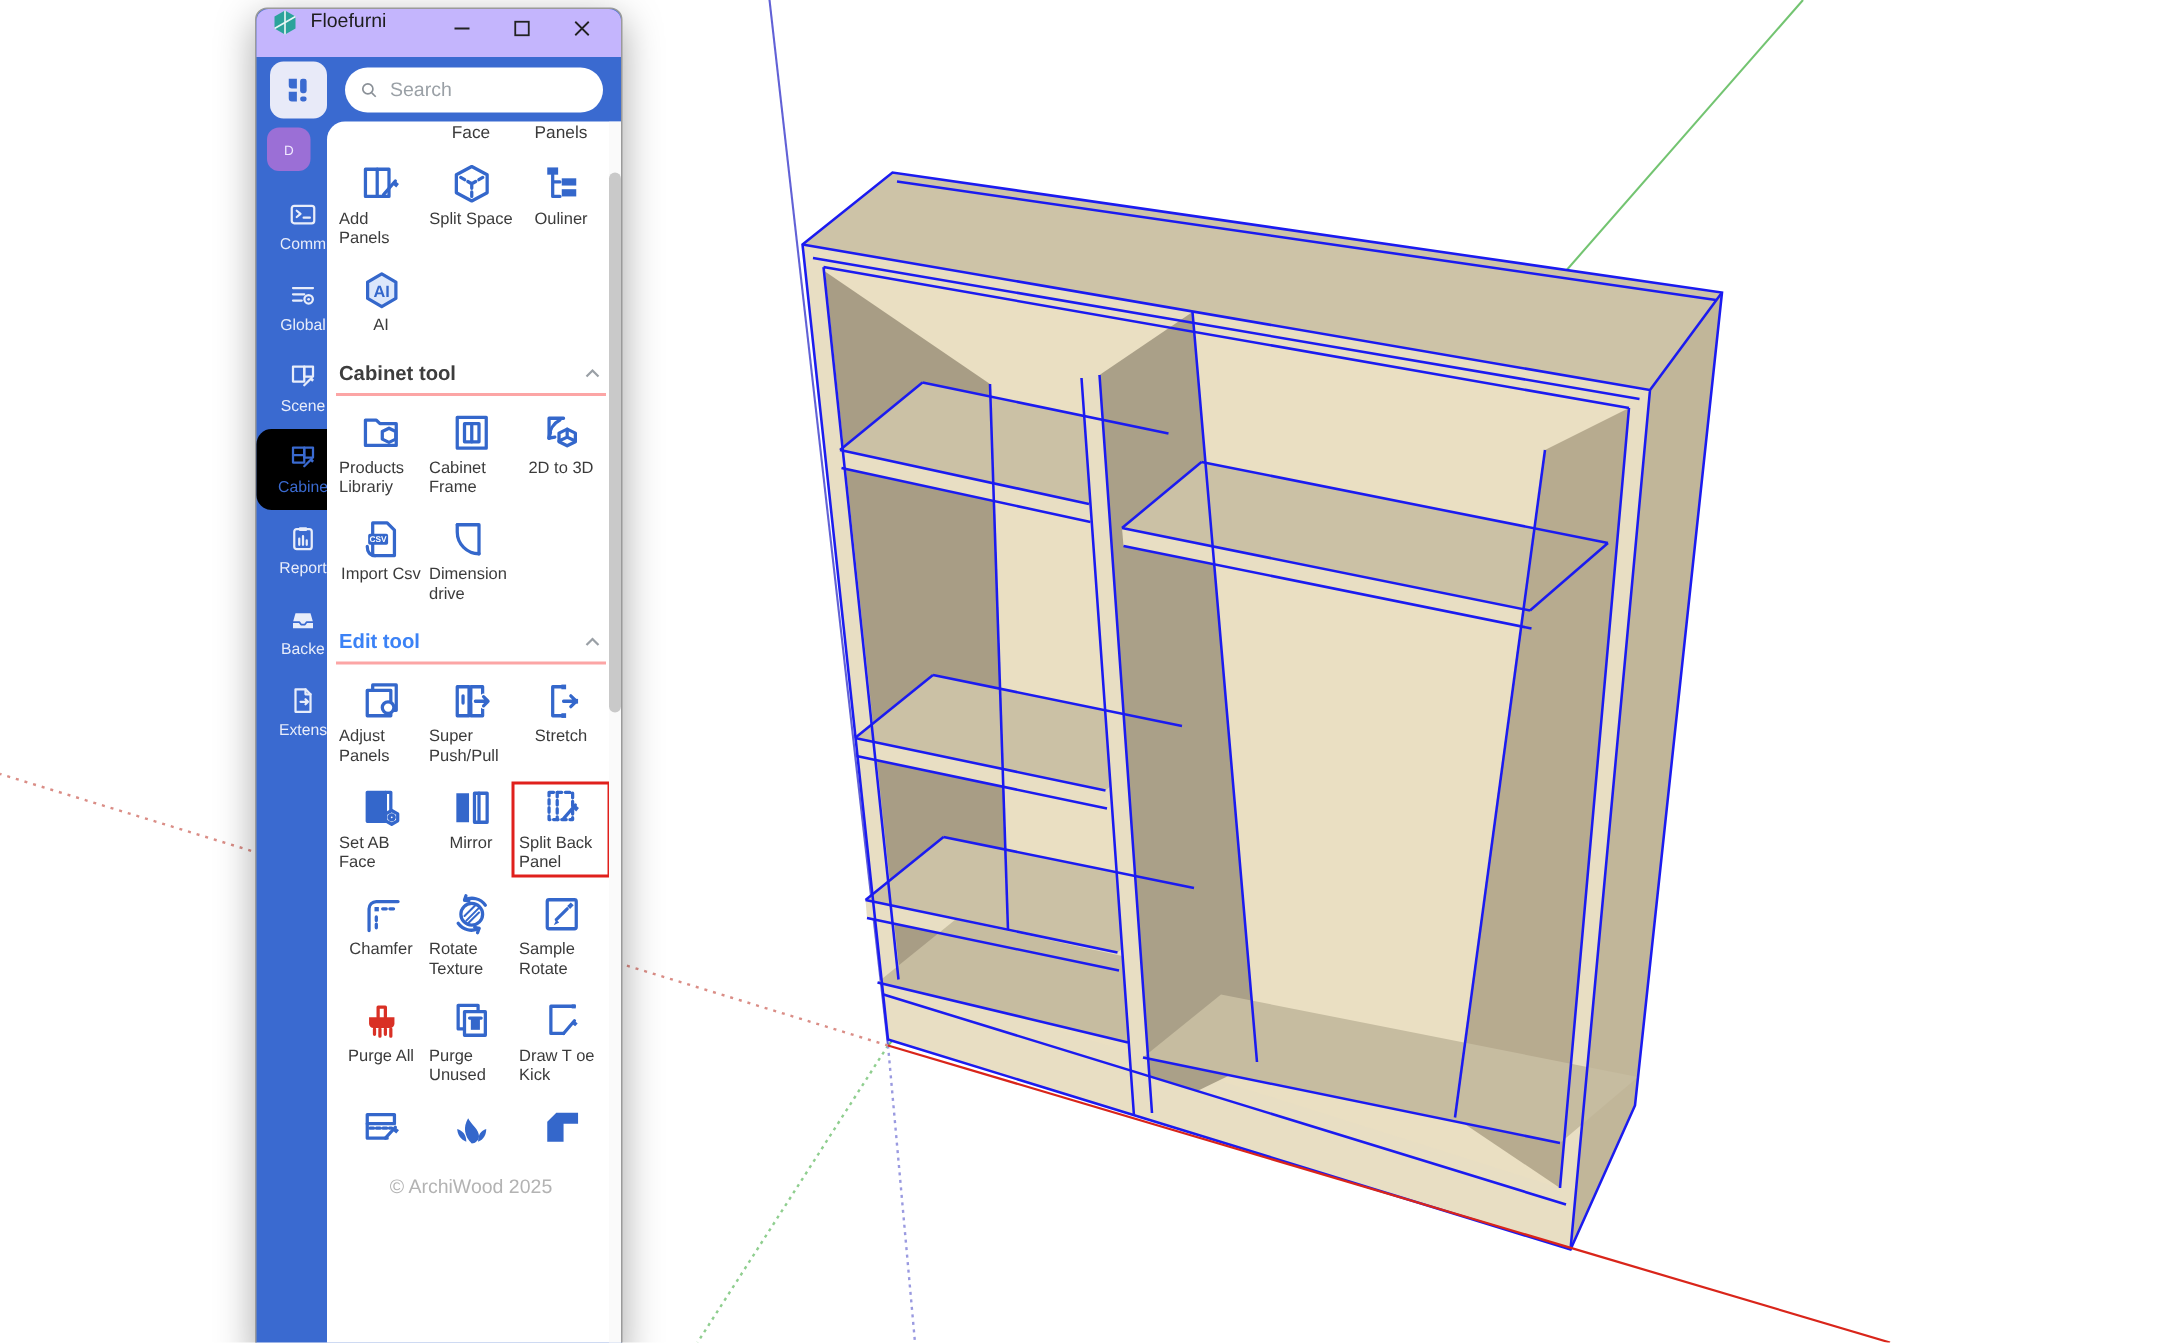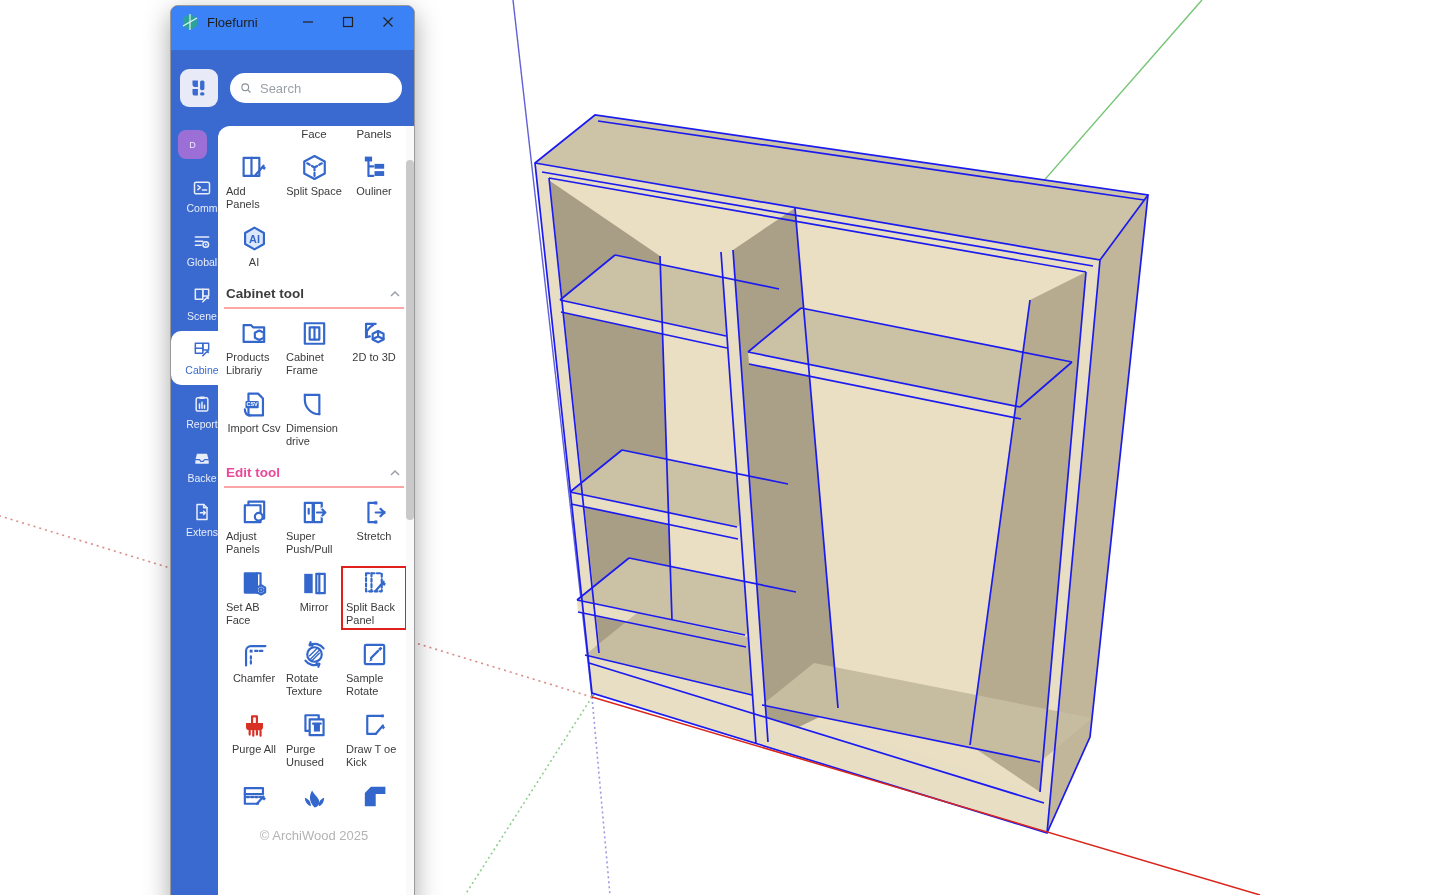--- a/index.html
+++ b/index.html
@@ -4,63 +4,63 @@
 <style>
   html,body{margin:0;padding:0;}
   body{width:1450px;height:895px;position:relative;overflow:hidden;background:#fff;
        font-family:"Liberation Sans",sans-serif;}
   
   #viewport{position:absolute;left:0;top:0;width:1450px;height:895px;z-index:0;}
   
   #win{position:absolute;left:170px;top:5px;width:243px;bottom:-10px;z-index:10;
        background:#3a6ad0;border:1px solid #9a9a9a;border-radius:8px 8px 0 0;
        box-shadow:0 8px 26px rgba(0,0,0,.35);display:flex;flex-direction:column;}
-  #titlebar{height:32px;background:#3b82f6;border-radius:8px 8px 0 0;display:flex;
-            align-items:center;padding:0 6px 12px 10px;flex:0 0 auto;}
+  #titlebar{height:32px;background:#c4b5fd;border-radius:8px 8px 0 0;display:flex;
+            padding:0 6px 0 10px;flex:0 0 auto;}
   #titlebar .tlogo{width:18px;height:18px;margin-right:8px;flex:0 0 auto;}
   #titlebar .ttext{font-size:13px;color:#1d1d1d;flex:1 1 auto;}
   .winbtn{width:40px;height:26px;display:flex;align-items:center;justify-content:center;
           color:#222;border-radius:4px;cursor:default;}
   .winbtn svg{width:12px;height:12px;}
-  #bluehdr{height:76px;display:flex;align-items:center;padding:0 12px 0 9px;flex:0 0 auto;}
+  #bluehdr{height:43px;display:flex;align-items:center;padding:0 12px 0 9px;flex:0 0 auto;}
   #applogo{width:38px;height:38px;background:#e8eaf8;border-radius:9px;margin-right:12px;
            display:flex;align-items:center;justify-content:center;}
   #searchpill{flex:1;height:30px;background:#fff;border-radius:15px;display:flex;
               align-items:center;padding:0 10px;}
   #searchpill svg{width:14px;height:14px;margin-right:6px;flex:0 0 auted;}
   #searchpill input{border:none;outline:none;font-size:13px;color:#333;width:100%;
                     font-family:"Liberation Sans",sans-serif;background:transparent;}
   #searchpill input::placeholder{color:#9aa0a6;}
   #winbody{flex:1;display:flex;min-height:0;position:relative;}
   
   #sidebar{width:47px;flex:0 0 auto;display:flex;flex-direction:column;align-items:flex-start;
            padding-top:4px;}
   #avatar{width:29px;height:29px;margin:0 0 10px 7px;background:#9b6fd6;border-radius:8px;
           color:#f0e8ff;font-size:9px;display:flex;align-items:center;justify-content:center;}
   .sb-item{width:62px;padding:9px 0 9px 0;display:flex;flex-direction:column;align-items:center;
            color:#e8edfa;cursor:pointer;}
   .sb-item .sbico{width:20px;height:20px;}
   .sb-item .sblabel{font-size:10.5px;margin-top:4px;max-width:46px;white-space:nowrap;
                     overflow:hidden;}
-  .sb-item.active{background:#ffffff;border-radius:10px 0 0 10px;color:#3a6ad0;}
+  .sb-item.active{background:#000000;border-radius:10px 0 0 10px;color:#3a6ad0;}
   
   #panel{flex:1;background:#fff;border-radius:12px 0 0 0;position:relative;
          padding:2px 10px 0 6px;overflow:hidden;}
   #partialrow{display:grid;grid-template-columns:repeat(3,1fr);height:15px;margin-bottom:6px;}
   #partialrow span{font-size:11.5px;color:#3b3b3b;text-align:center;}
   .toolgrid{display:grid;grid-template-columns:repeat(3,1fr);row-gap:13px;margin:10px 0 14px;}
   .tool{display:flex;flex-direction:column;align-items:center;cursor:pointer;}
   .tool .tico{width:29px;height:29px;color:#3467cb;}
   .tool .tico svg{width:29px;height:29px;}
   .tool .tlabel{font-size:11px;line-height:13px;color:#3b3b3b;margin-top:3px;max-width:56px;}
   .tool.highlighted{outline:2px solid #e0201c;outline-offset:1px;}
   .sechdr{display:flex;align-items:center;border-bottom:2px solid #fca5a5;
           padding:3px 2px 6px;margin-top:2px;}
   .sechdr .stitle{font-size:13.5px;font-weight:bold;color:#3d3d3d;flex:1;}
-  .sechdr.blue .stitle{color:#ec4899;}
+  .sechdr.blue .stitle{color:#3b82f6;}
   .sechdr .chev{width:14px;height:14px;color:#9aa0a6;cursor:pointer;}
   #copyright{font-size:13px;color:#b3b3b3;text-align:center;margin-top:2px;}
   
   #sbtrack{position:absolute;right:0;top:0;bottom:0;width:8px;background:#fafafa;}
   #sbthumb{position:absolute;right:0;top:34px;width:8px;height:360px;background:#c9c9c9;
            border-radius:4px;}
 </style>
 </head>
 <body>
 

